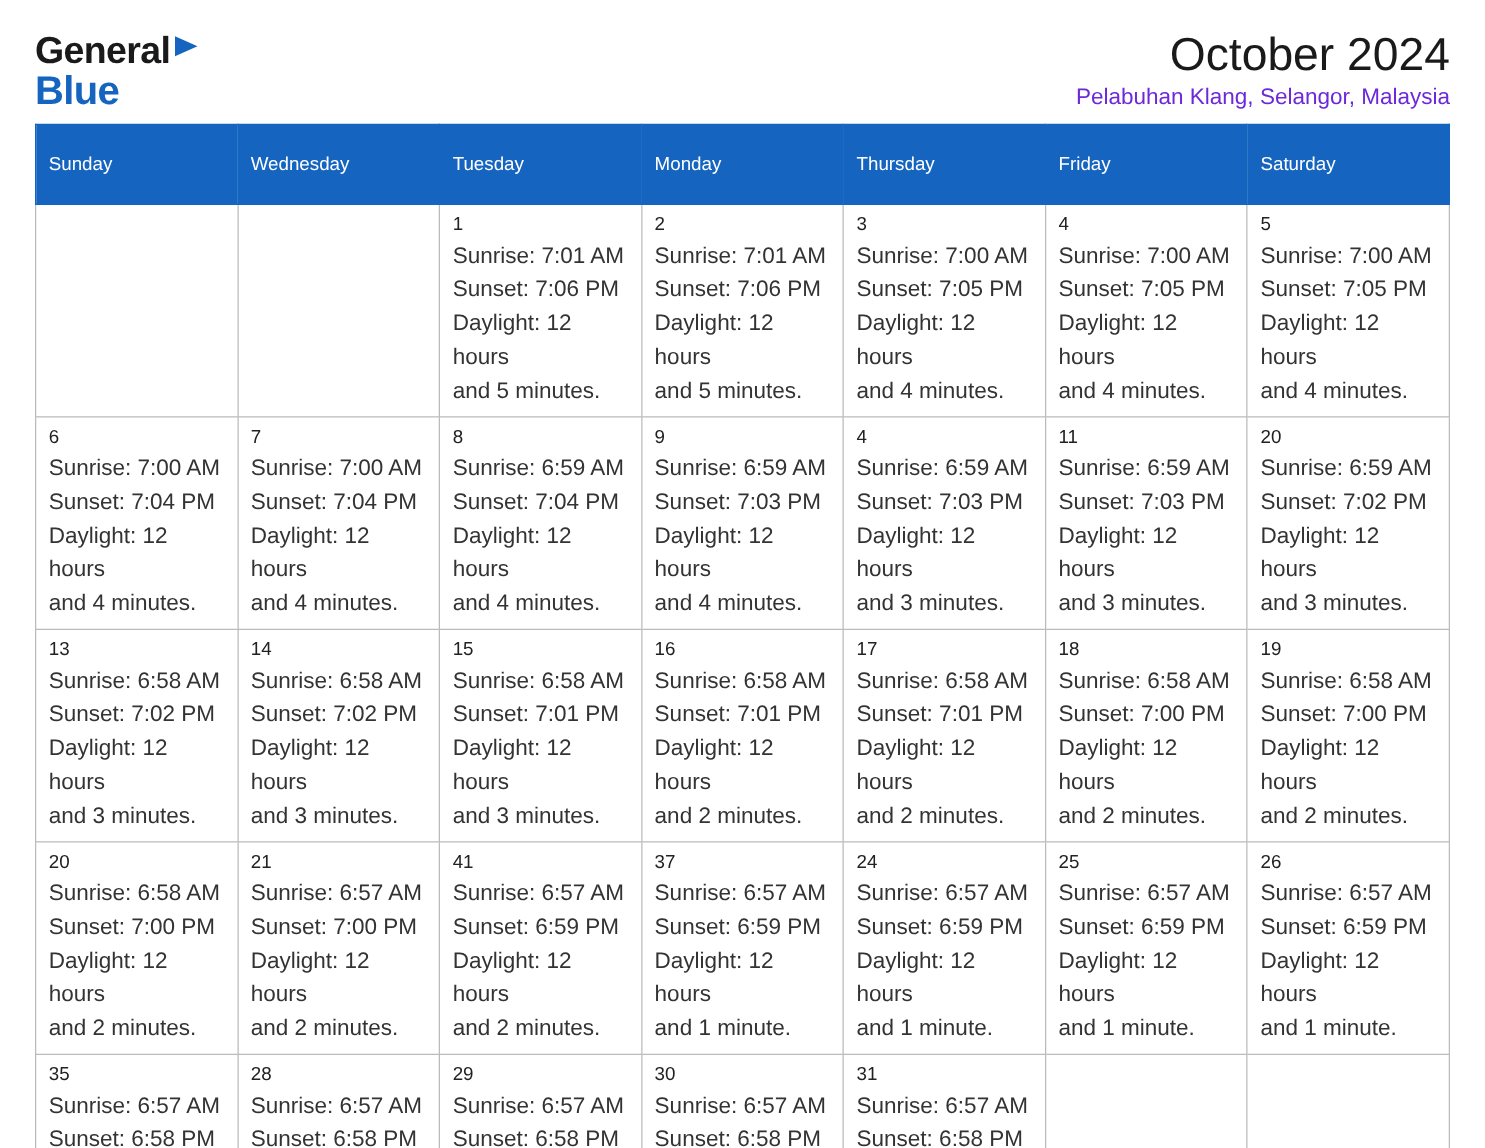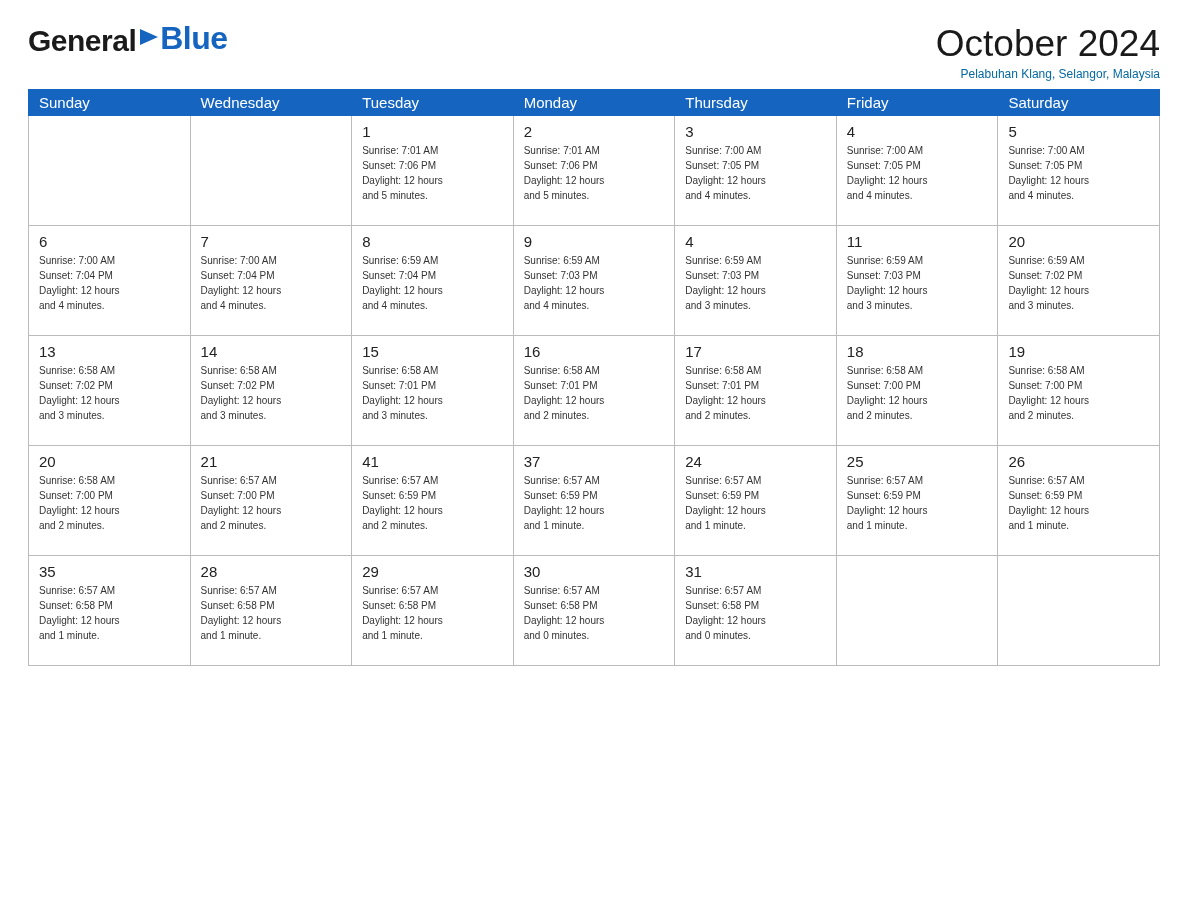--- a/index.html
+++ b/index.html
@@ -20,66 +20,66 @@
     .title-block {
       text-align: right;
     }
     .month-title {
       font-size: 37px;
       font-weight: normal;
       color: #1a1a1a;
       line-height: 1.1;
     }
     .location-title {
-      font-size: 12px;
-      color: #0369a1;
+      font-size: 18px;
+      color: #6d28d9;
       margin-top: 2px;
     }
     .calendar-table {
       width: 100%;
       border-collapse: collapse;
       margin-top: 8px;
       table-layout: fixed;
     }
     .calendar-table th {
       background-color: #1565C0;
       color: #fff;
       text-align: left;
-      padding: 4px 10px;
+      padding: 23px 10px;
       font-size: 15px;
       font-weight: normal;
       border: 1px solid #1565C0;
     }
     .calendar-table td {
       vertical-align: top;
       border: 1px solid #bbb;
       padding: 7px 10px;
       font-size: 13px;
       height: 110px;
       color: #222;
     }
     .day-number {
       font-size: 15px;
       color: #222;
       font-weight: normal;
       margin-bottom: 3px;
       display: block;
     }
     .day-info {
-      font-size: 10px;
+      font-size: 18px;
       color: #333;
       line-height: 1.5;
     }
     .empty-cell {
       background: #fff;
     }
     
     .logo-wrapper {
       display: flex;
-      flex-direction: row;
+      flex-direction: column;
       align-items: flex-start;
     }
     .logo-line1 {
       display: flex;
       align-items: center;
     }
     .logo-text-general {
       font-size: 30px;
       font-weight: bold;
       color: #1a1a1a;

